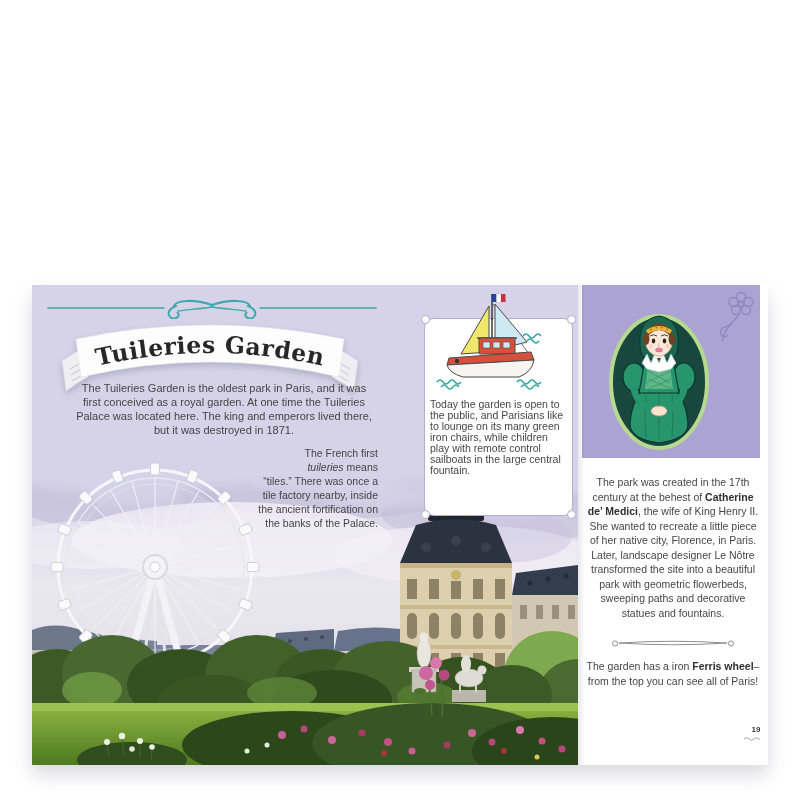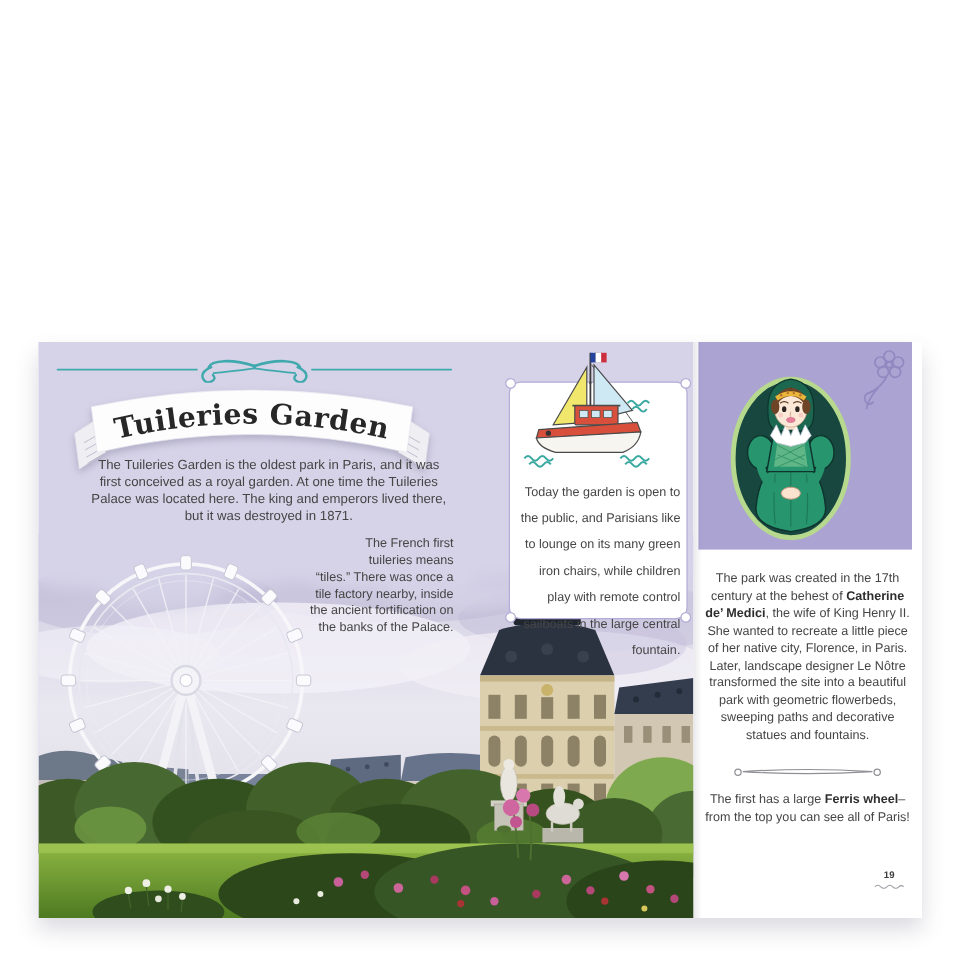--- a/index.html
+++ b/index.html
@@ -18,45 +18,45 @@
     background:linear-gradient(90deg,rgba(40,40,70,.10),rgba(40,40,70,0));pointer-events:none;z-index:9;}
 
   
   .flourish{position:absolute;left:14px;top:12px;width:332px;height:22px;}
   .banner{position:absolute;left:24px;top:28px;width:308px;height:82px;
     filter:drop-shadow(0 3px 3px rgba(80,80,110,.28));}
   .intro{position:absolute;left:40px;top:96px;width:304px;margin:0;
     font-size:11px;line-height:14px;text-align:center;color:#454545;}
   .tiles-fact{position:absolute;left:216px;top:161px;width:130px;margin:0;
     font-size:10.5px;line-height:14px;text-align:right;color:#454545;z-index:5;}
-  .tiles-fact .it{margin-left:48px;}
+  .tiles-fact .it{font-style:italic;margin-left:48px;}
 
   .photo{position:absolute;left:0;top:160px;width:546px;height:320px;}
 
   .info-card{position:absolute;left:392px;top:33px;width:147px;height:196px;
     background:#ffffff;border:1.5px solid #b3acd6;border-radius:10px;z-index:3;}
   .info-card .knot{position:absolute;width:7px;height:7px;border:1.2px solid #b3acd6;
     border-radius:50%;background:#fff;}
   .knot.tl{left:-4px;top:-4px}.knot.tr{right:-4px;top:-4px}
   .knot.bl{left:-4px;bottom:-4px}.knot.br{right:-4px;bottom:-4px}
   .info-card p{position:absolute;top:80px;left:5px;right:5px;margin:0;
-    font-size:10.5px;line-height:22px;text-align:right;color:#464646;}
+    font-size:10.5px;line-height:11px;text-align:left;color:#464646;}
   .boat{position:absolute;left:403px;top:5px;width:117px;height:110px;z-index:4;}
 
   
   .portrait-panel{position:absolute;left:4px;top:0;width:186px;height:173px;background:#aba3d2;}
   .portrait{position:absolute;left:18px;top:20px;width:118px;height:150px;}
   .flower-doodle{position:absolute;left:128px;top:6px;width:50px;height:58px;}
   .history{position:absolute;left:8px;top:190px;width:174px;margin:0;
     font-size:10.5px;line-height:14.5px;text-align:center;color:#464646;}
   .history b,.ferris b{color:#2e2e2e;}
   .divider{position:absolute;left:32px;top:352px;width:126px;height:12px;}
   .ferris{position:absolute;left:8px;top:374px;width:174px;margin:0;
     font-size:10.5px;line-height:14.5px;text-align:center;color:#464646;}
-  .pagenum{position:absolute;left:146px;top:440px;width:34px;text-align:center;
+  .pagenum{position:absolute;left:161px;top:440px;width:34px;text-align:center;
     font-size:8px;font-weight:bold;color:#3a3a3a;}
   .pagenum svg{display:block;margin:2px auto 0;}
   .banner-text{font-family:"DejaVu Serif",serif;font-weight:700;letter-spacing:.5px;}
 </style>
 </head>
 <body>
 
 <div class="spread">
 
   <section class="page left-page">
@@ -434,21 +434,21 @@
     <p class="history"><span>The park was created in the 17th century at the behest of </span><b>Catherine de’ Medici</b><span>, the wife of King Henry II. She wanted to recreate a little piece of her native city, Florence, in Paris. Later, landscape designer Le Nôtre transformed the site into a beautiful park with geometric flowerbeds, sweeping paths and decorative statues and fountains.</span></p>
 
     <svg class="divider" viewBox="0 0 126 12">
       <g stroke="#8f8f95" stroke-width="1" fill="none">
         <path d="M9 6 Q63 2.5 117 6 Q63 9.5 9 6 Z"></path>
         <circle cx="5" cy="6.5" r="2.6"></circle>
         <circle cx="121" cy="6.5" r="2.6"></circle>
       </g>
     </svg>
 
-    <p class="ferris"><span>The first has a large </span><b>Ferris wheel</b><span>–from the top you can see all of Paris!</span></p>
+    <p class="ferris"><span>The garden has a iron </span><b>Ferris wheel</b><span>–from the top you can see all of Paris!</span></p>
 
     <div class="pagenum">
       <span>19</span>
       <svg width="26" height="6" viewBox="0 0 26 6">
         <path d="M1 3 q2.5 -2.5 5 0 q2.5 2.5 5 0 q2.5 -2.5 5 0 q2.5 2.5 5 0 q2 -2 4 0" stroke="#9a9aa0" stroke-width=".9" fill="none"></path>
       </svg>
     </div>
   </section>
 </div>
 

